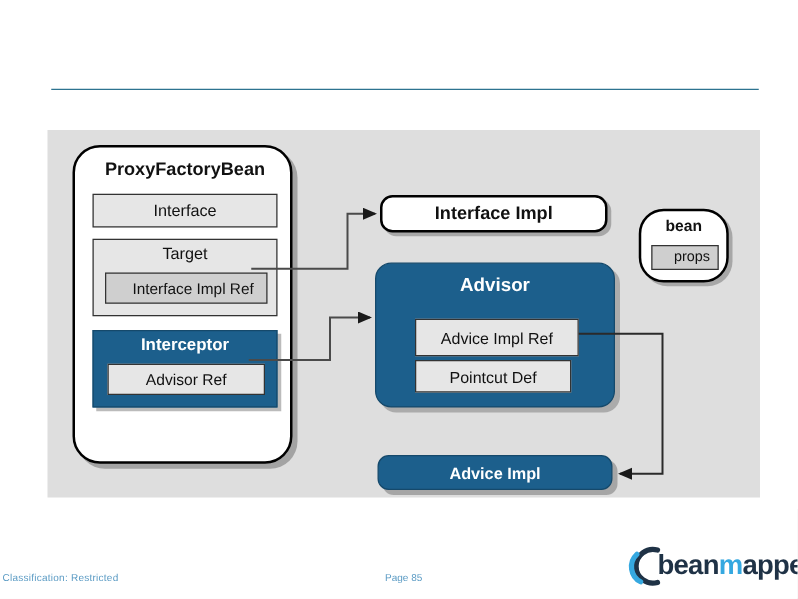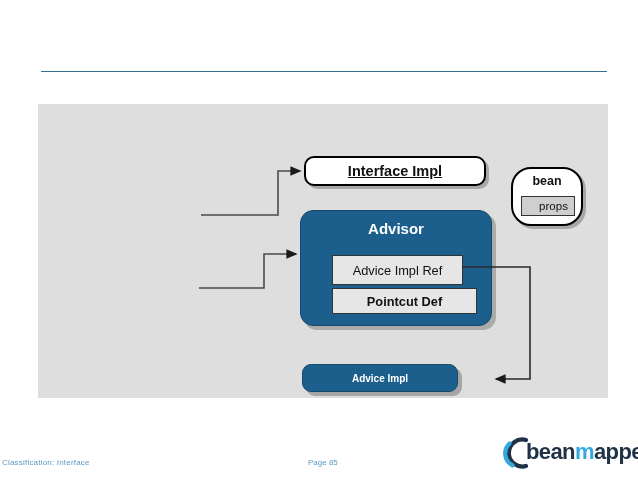--- a/index.html
+++ b/index.html
@@ -126,21 +126,20 @@
 
   
   #interface-impl-box {
     left: 266px; top: 52px; width: 182px; height: 30px;
     background: #ffffff;
     border: 2px solid #000000;
     border-radius: 10px;
     font-size: 14.5px;
     font-weight: bold;
     box-shadow: 3px 3px 0 rgba(130,130,130,0.6);
-    text-decoration: underline;
   }
 
   
   #advisor-box {
     left: 262px; top: 106px; width: 192px; height: 116px;
     border-radius: 13px;
     flex-direction: column;
     justify-content: flex-start;
     box-shadow: 4px 4px 0 rgba(130,130,130,0.55);
   }
@@ -148,30 +147,29 @@
     margin-top: 9px;
     font-size: 15px;
     font-weight: bold;
     color: #ffffff;
   }
   #advice-impl-ref-box {
     left: 31px; top: 44px; width: 131px; height: 30px;
     font-size: 12.8px;
   }
   #pointcut-def-box {
-    left: 31px; top: 77px; width: 145px; height: 26px;
+    left: 31px; top: 77px; width: 125px; height: 26px;
     font-size: 12.8px;
-    font-weight: bold;
   }
 
   
   #advice-impl-box {
-    left: 264px; top: 260px; width: 156px; height: 28px;
+    left: 264px; top: 260px; width: 188px; height: 28px;
     border-radius: 9px;
-    font-size: 10px;
+    font-size: 13px;
     font-weight: bold;
     box-shadow: 4px 4px 0 rgba(120,120,120,0.55);
   }
 
   
   #bean-card {
     left: 473px; top: 63px; width: 72px; height: 59px;
     background: #ffffff;
     border: 2px solid #000000;
     border-radius: 20px;
@@ -233,20 +231,35 @@
 </style>
 </head>
 <body>
 
 <div id="slide">
 
   <div id="title-rule"></div>
 
   <div id="diagram-panel">
 
+    <div id="proxy-card">
+      <div id="proxy-title">ProxyFactoryBean</div>
+
+      <div class="bx gbox" id="interface-box">Interface</div>
+
+      <div class="bx gbox" id="target-box">
+        <div id="target-label">Target</div>
+        <div class="bx gbox-dark" id="iface-impl-ref-box">Interface Impl Ref</div>
+      </div>
+
+      <div class="bx blue" id="interceptor-box">
+        <div id="interceptor-label">Interceptor</div>
+        <div class="bx gbox" id="advisor-ref-box">Advisor Ref</div>
+      </div>
+    </div>
 
     <div class="bx" id="interface-impl-box">Interface Impl</div>
 
     <div class="bx blue" id="advisor-box">
       <div id="advisor-label">Advisor</div>
       <div class="bx gbox" id="advice-impl-ref-box">Advice Impl Ref</div>
       <div class="bx gbox" id="pointcut-def-box">Pointcut Def</div>
     </div>
 
     <div class="bx blue" id="advice-impl-box">Advice Impl</div>
@@ -265,21 +278,21 @@
 
       <path d="M163,111 L240,111 L240,67 L262,67" fill="none" stroke="#4a4a4a" stroke-width="1.6" marker-end="url(#arrow)"></path>
 
       <path d="M161,184 L226,184 L226,150 L258,150" fill="none" stroke="#4a4a4a" stroke-width="1.6" marker-end="url(#arrow)"></path>
 
       <path d="M425,163 L492,163 L492,275 L458,275" fill="none" stroke="#2a2a2a" stroke-width="1.6" marker-end="url(#arrow)"></path>
     </svg>
 
   </div>
 
-  <div id="footer-left">Classification: Interface</div>
+  <div id="footer-left">Classification: Restricted</div>
   <div id="footer-page">Page 85</div>
 
   <div id="logo">
     <svg width="142" height="42" viewBox="0 0 142 42" xmlns="http://www.w3.org/2000/svg">
       <path d="M34,8 A13.5,13.5 0 1,0 34,34" fill="none" stroke="#1f3246" stroke-width="4.2" stroke-linecap="round"></path>
       <path d="M20.5,33.4 A13.5,13.5 0 0,1 17.5,11.5" fill="none" stroke="#35a8e0" stroke-width="4.2" stroke-linecap="round"></path>
     </svg>
     <div id="logo-text"><span class="lg-dark">bean</span><span class="lg-blue">m</span><span class="lg-dark">apped</span></div>
   </div>
 

